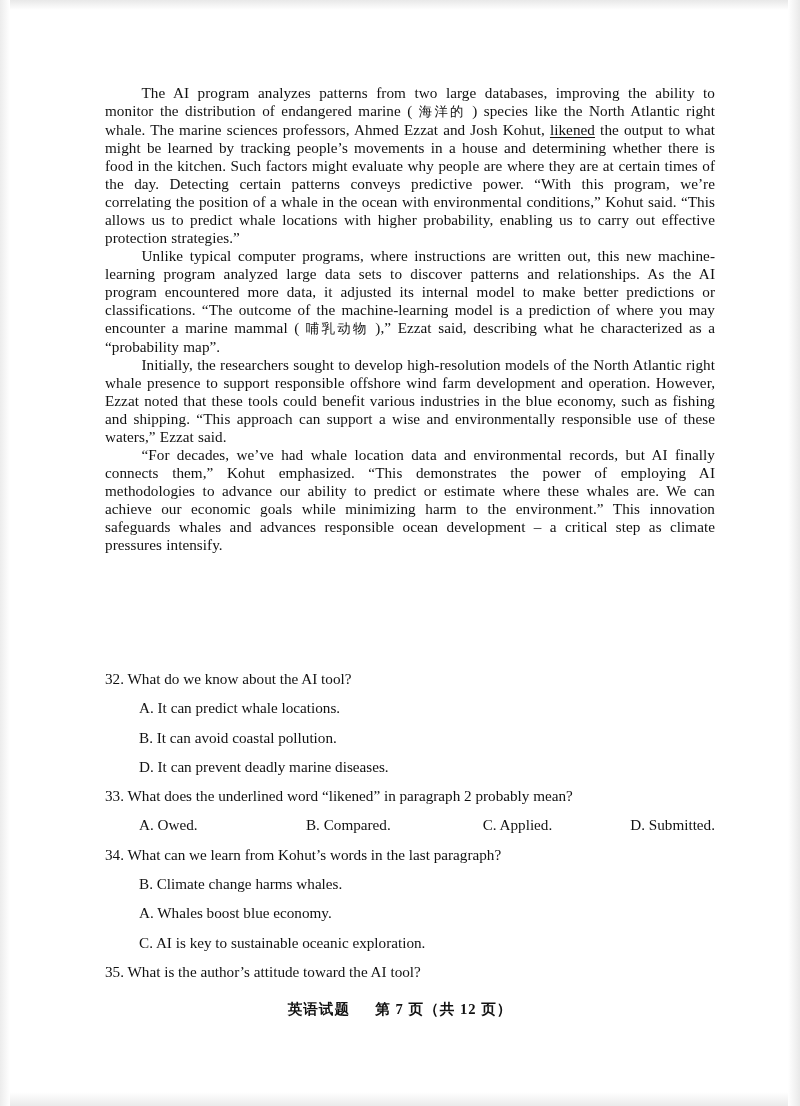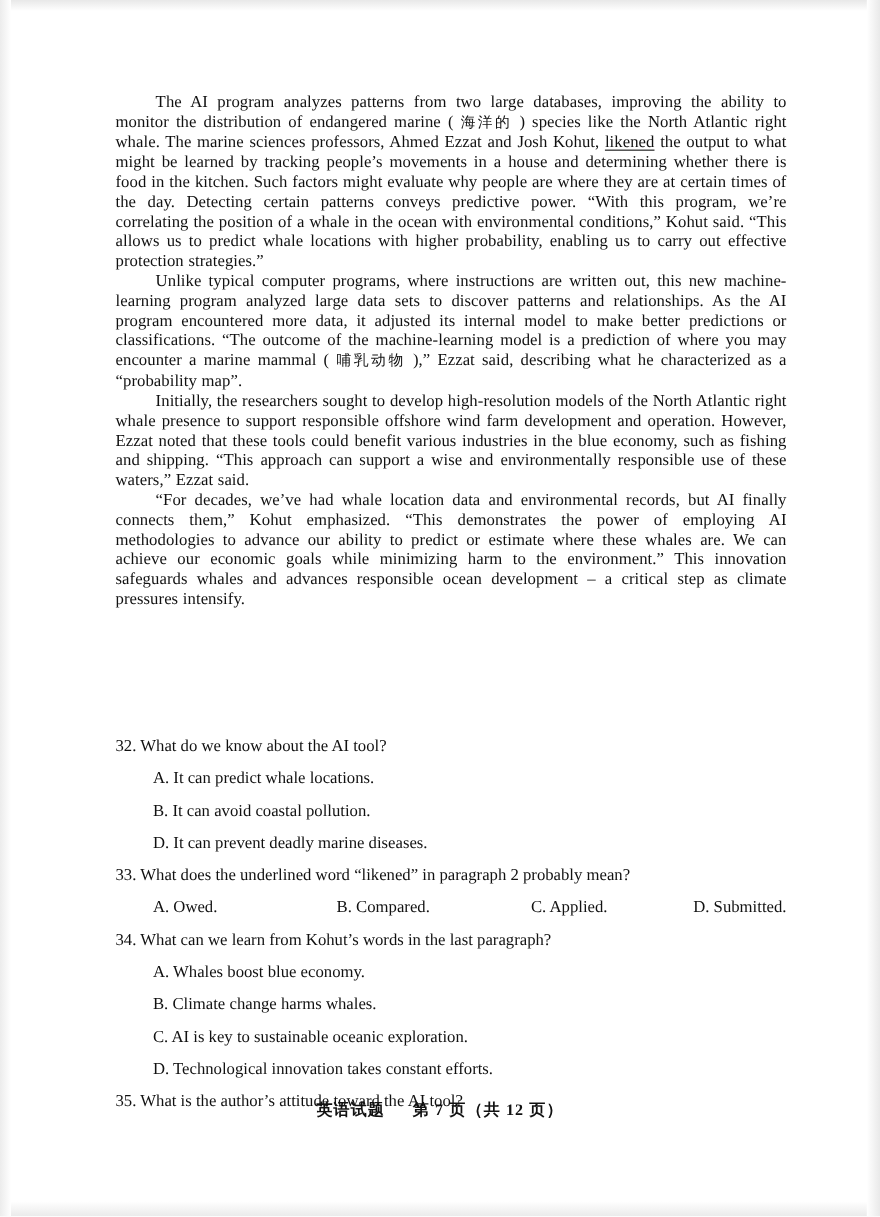--- a/index.html
+++ b/index.html
@@ -131,24 +131,23 @@
         <span>A. Owed.</span>
         <span>B. Compared.</span>
         <span>C. Applied.</span>
         <span>D. Submitted.</span>
       </div>
     </div>
 
     <div>
       <p class="q-stem">34. What can we learn from Kohut’s words in the last paragraph?</p>
       <div class="opt-block">
+        <p class="opt-line">B. Climate change harms whales.</p>
         <p class="opt-line">A. Whales boost blue economy.</p>
-        <p class="opt-line">B. Climate change harms whales.</p>
         <p class="opt-line">C. AI is key to sustainable oceanic exploration.</p>
-        <p class="opt-line">D. Technological innovation takes constant efforts.</p>
       </div>
     </div>
 
     <div>
       <p class="q-stem">35. What is the author’s attitude toward the  AI tool?</p>
     </div>
 
   </div>
 
   <div class="footer">

